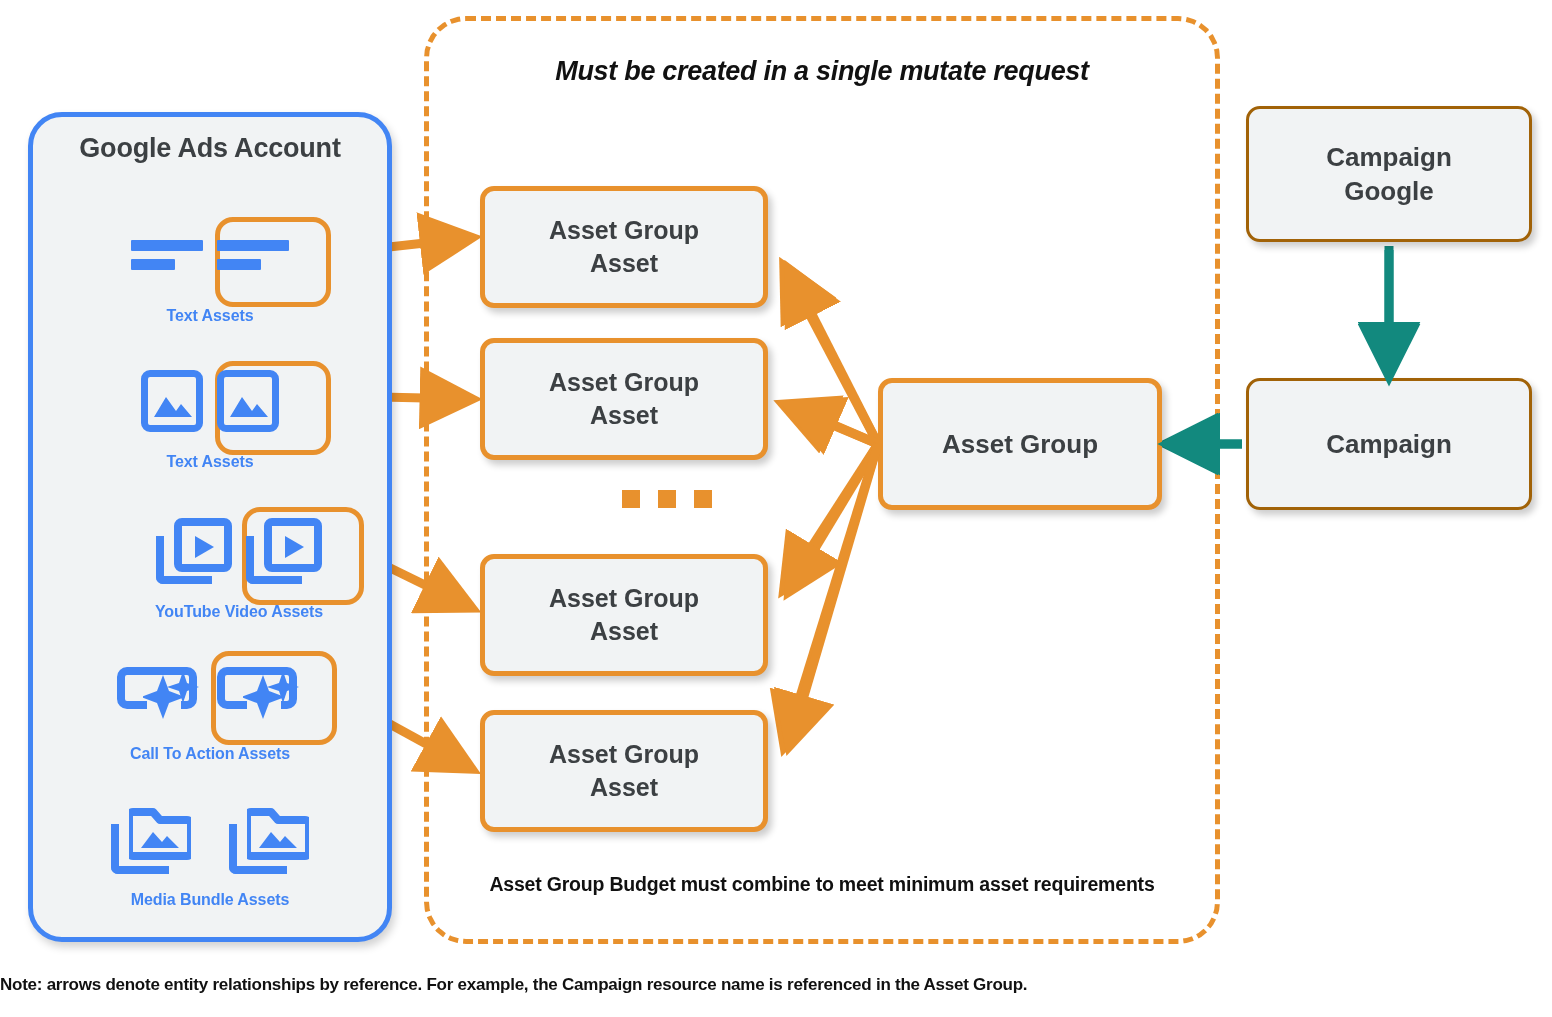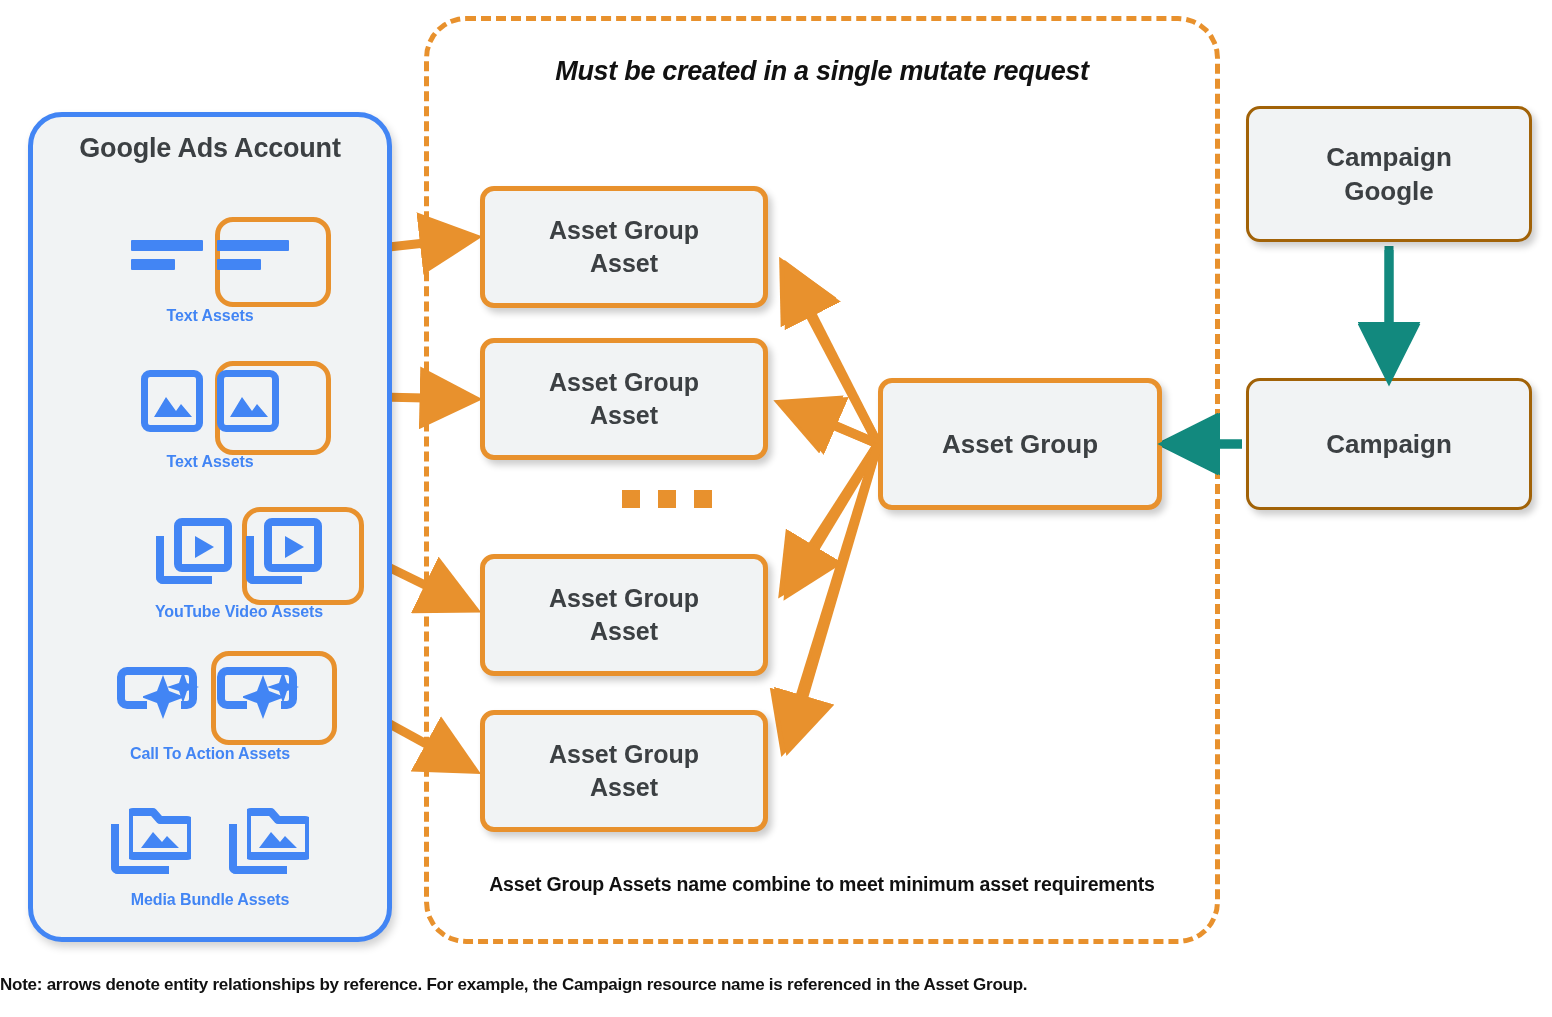--- a/index.html
+++ b/index.html
@@ -234,21 +234,21 @@
           </svg>
         </div>
       </div>
       <div class="asset-label">Call To Action Assets</div>
     </div>
   </div>
 
   <div class="mutate-title">
     <div>Must be created in a single mutate request</div>
   </div>
-  <div class="mutate-foot">Asset Group Assets name combine to meet minimum asset requirements</div>
+  <div class="mutate-foot">Asset Group Budget must combine to meet minimum asset requirements</div>
 
   <div class="node orange aga aga1">
     <div>
       <div>Asset Group</div>
       <div>Asset</div>
     </div>
   </div>
   <div class="node orange aga aga2">
     <div>
       <div>Asset Group</div>

